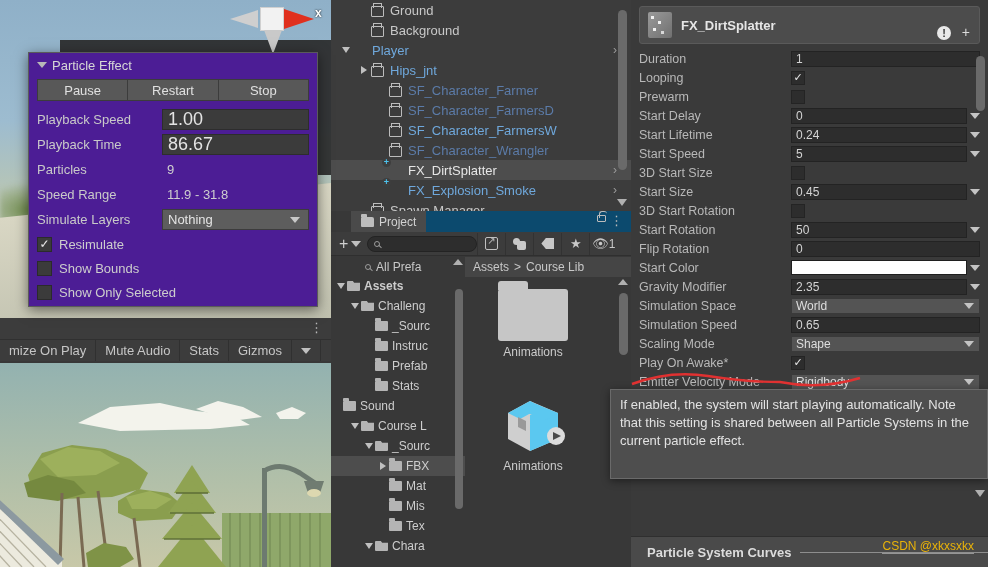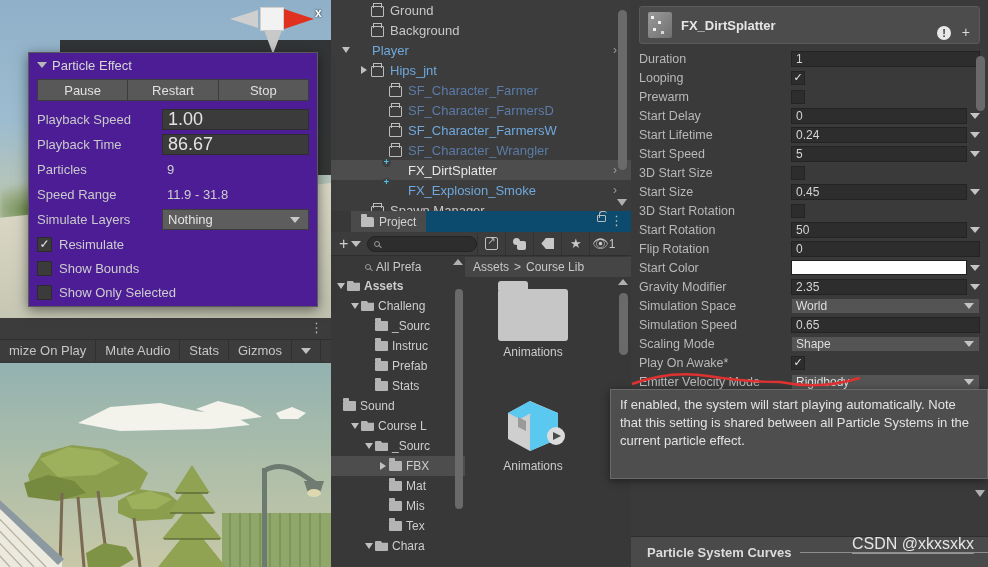--- a/index.html
+++ b/index.html
@@ -264,22 +264,22 @@
   
   #tooltip { position: absolute; left: 610px; top: 389px; width: 378px; height: 90px;
     background: #4e4e4e; border: 1px solid #6a6a6a; color: #e2e2e2;
     font-size: 13px; line-height: 18px; padding: 6px 9px; z-index: 40;
     box-shadow: 0 2px 8px rgba(0,0,0,.45); }
 
   
   #annotation { position: absolute; left: 630px; top: 368px; width: 260px; height: 24px;
     z-index: 45; pointer-events: none; }
   
-  #watermark { position: absolute; right: 14px; bottom: 13px; font-size: 16px;
-    color: #e5e5e5; z-index: 60; white-space: nowrap;
+  #watermark { position: absolute; right: 14px; bottom: 13px; font-size: 12px;
+    color: #eab308; z-index: 60; white-space: nowrap;
     border-bottom: 1px solid rgba(200,200,200,.6); }
 </style>
 </head>
 <body>
 
 <div class="root">
 
   <div id="scene-view">
     <div class="scene-blur-scene"></div>
     <div class="scene-ground"></div>

